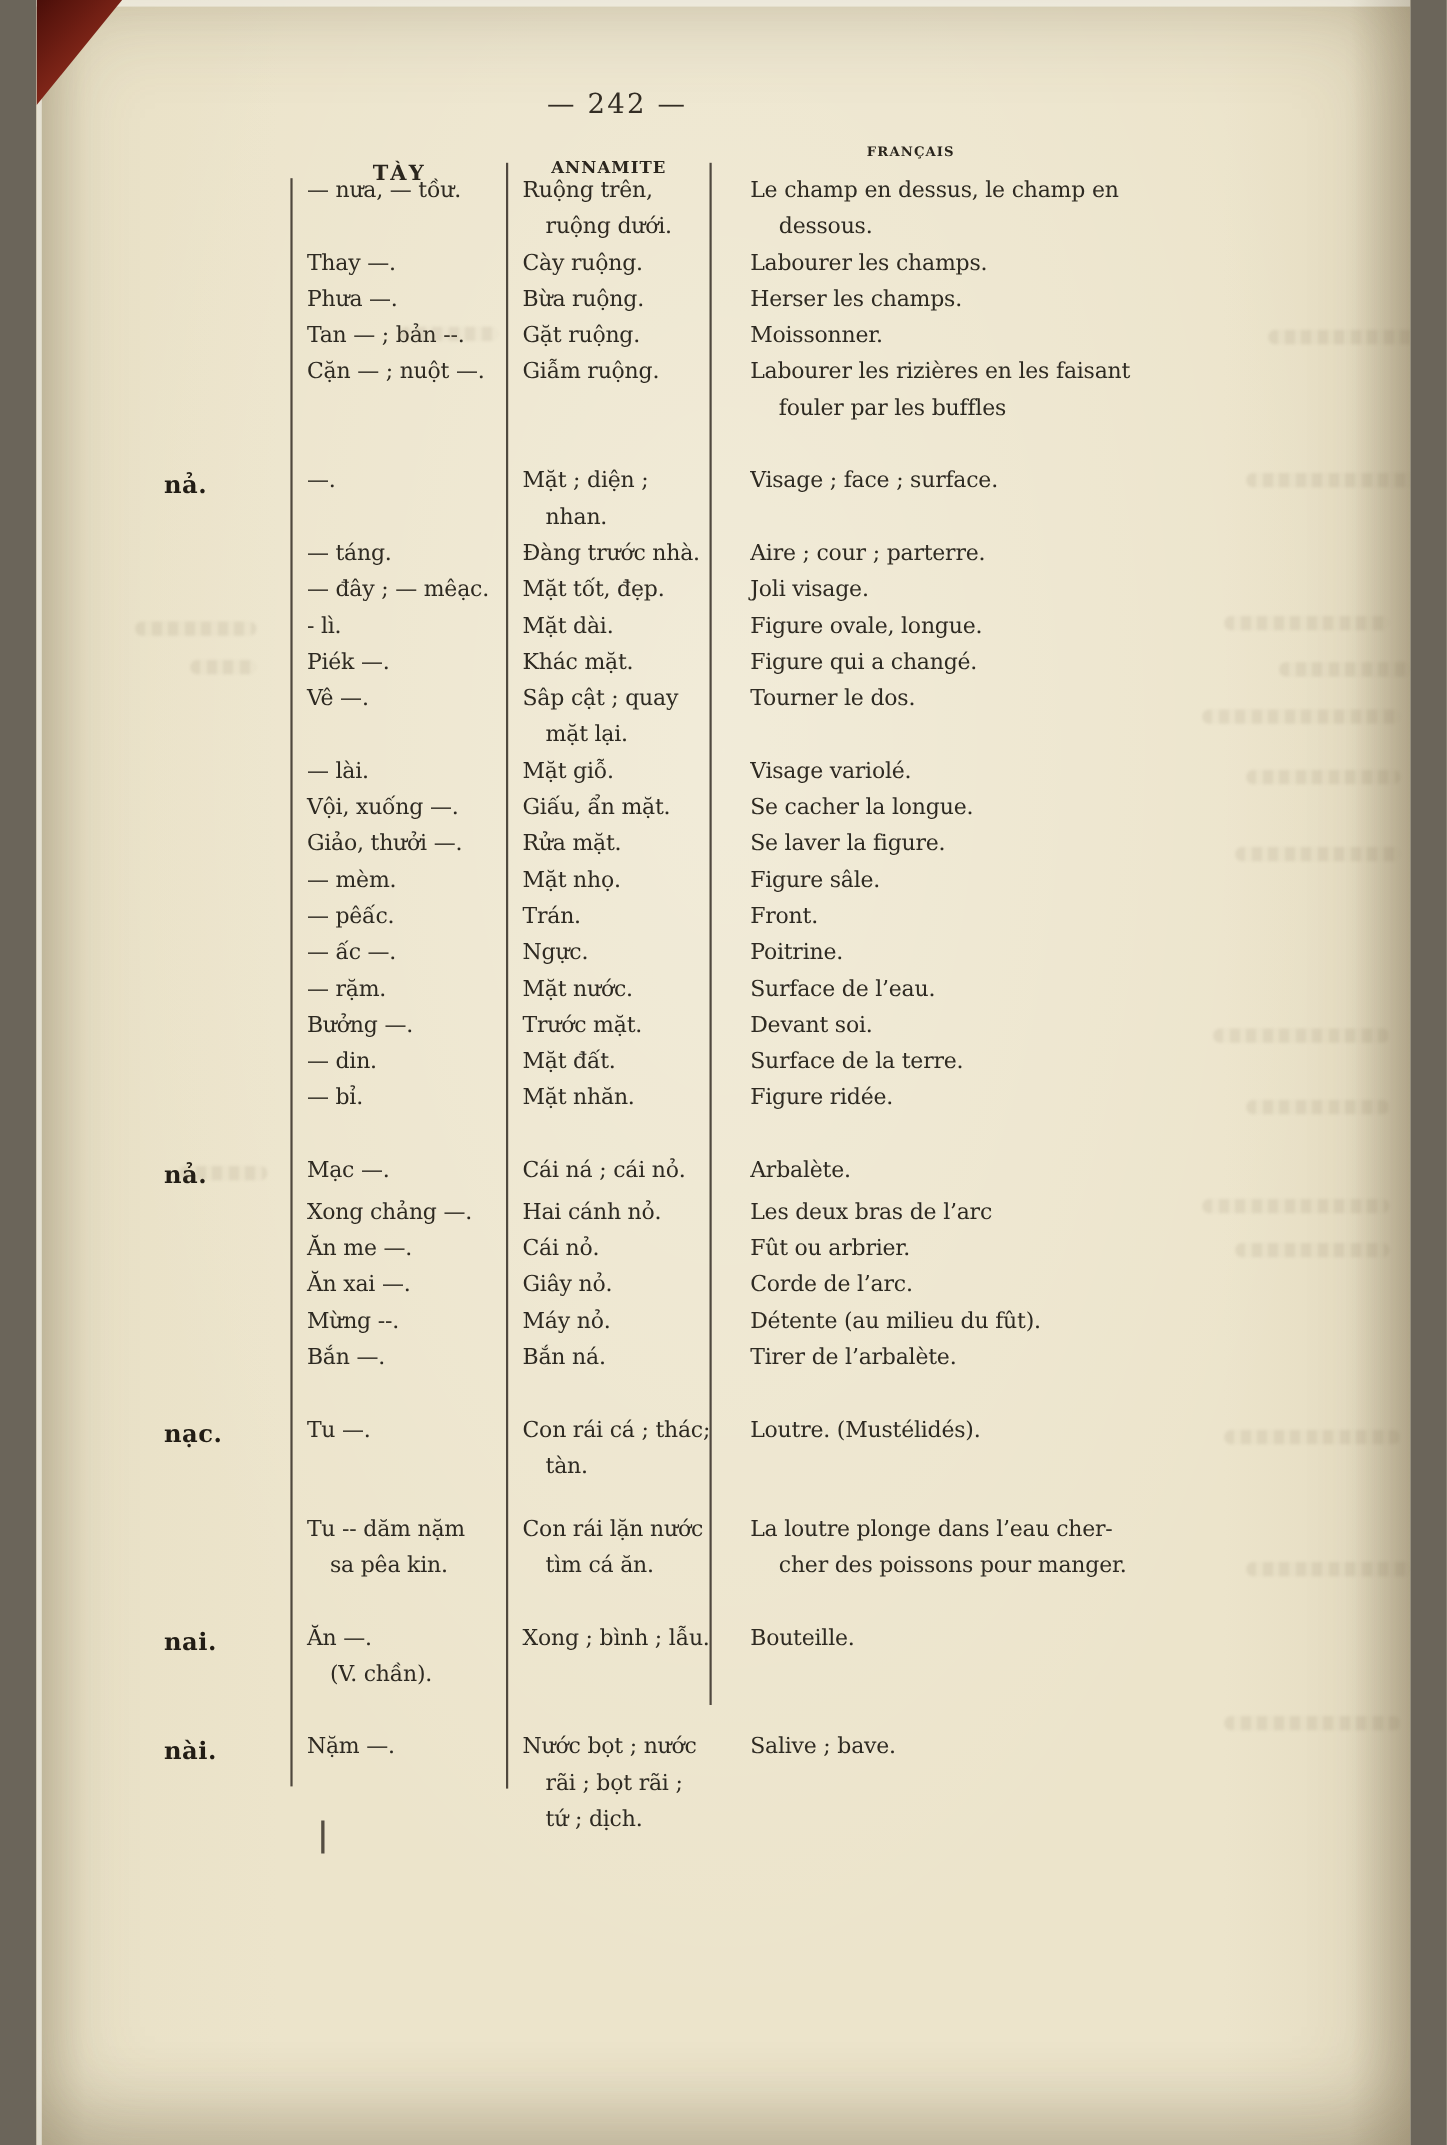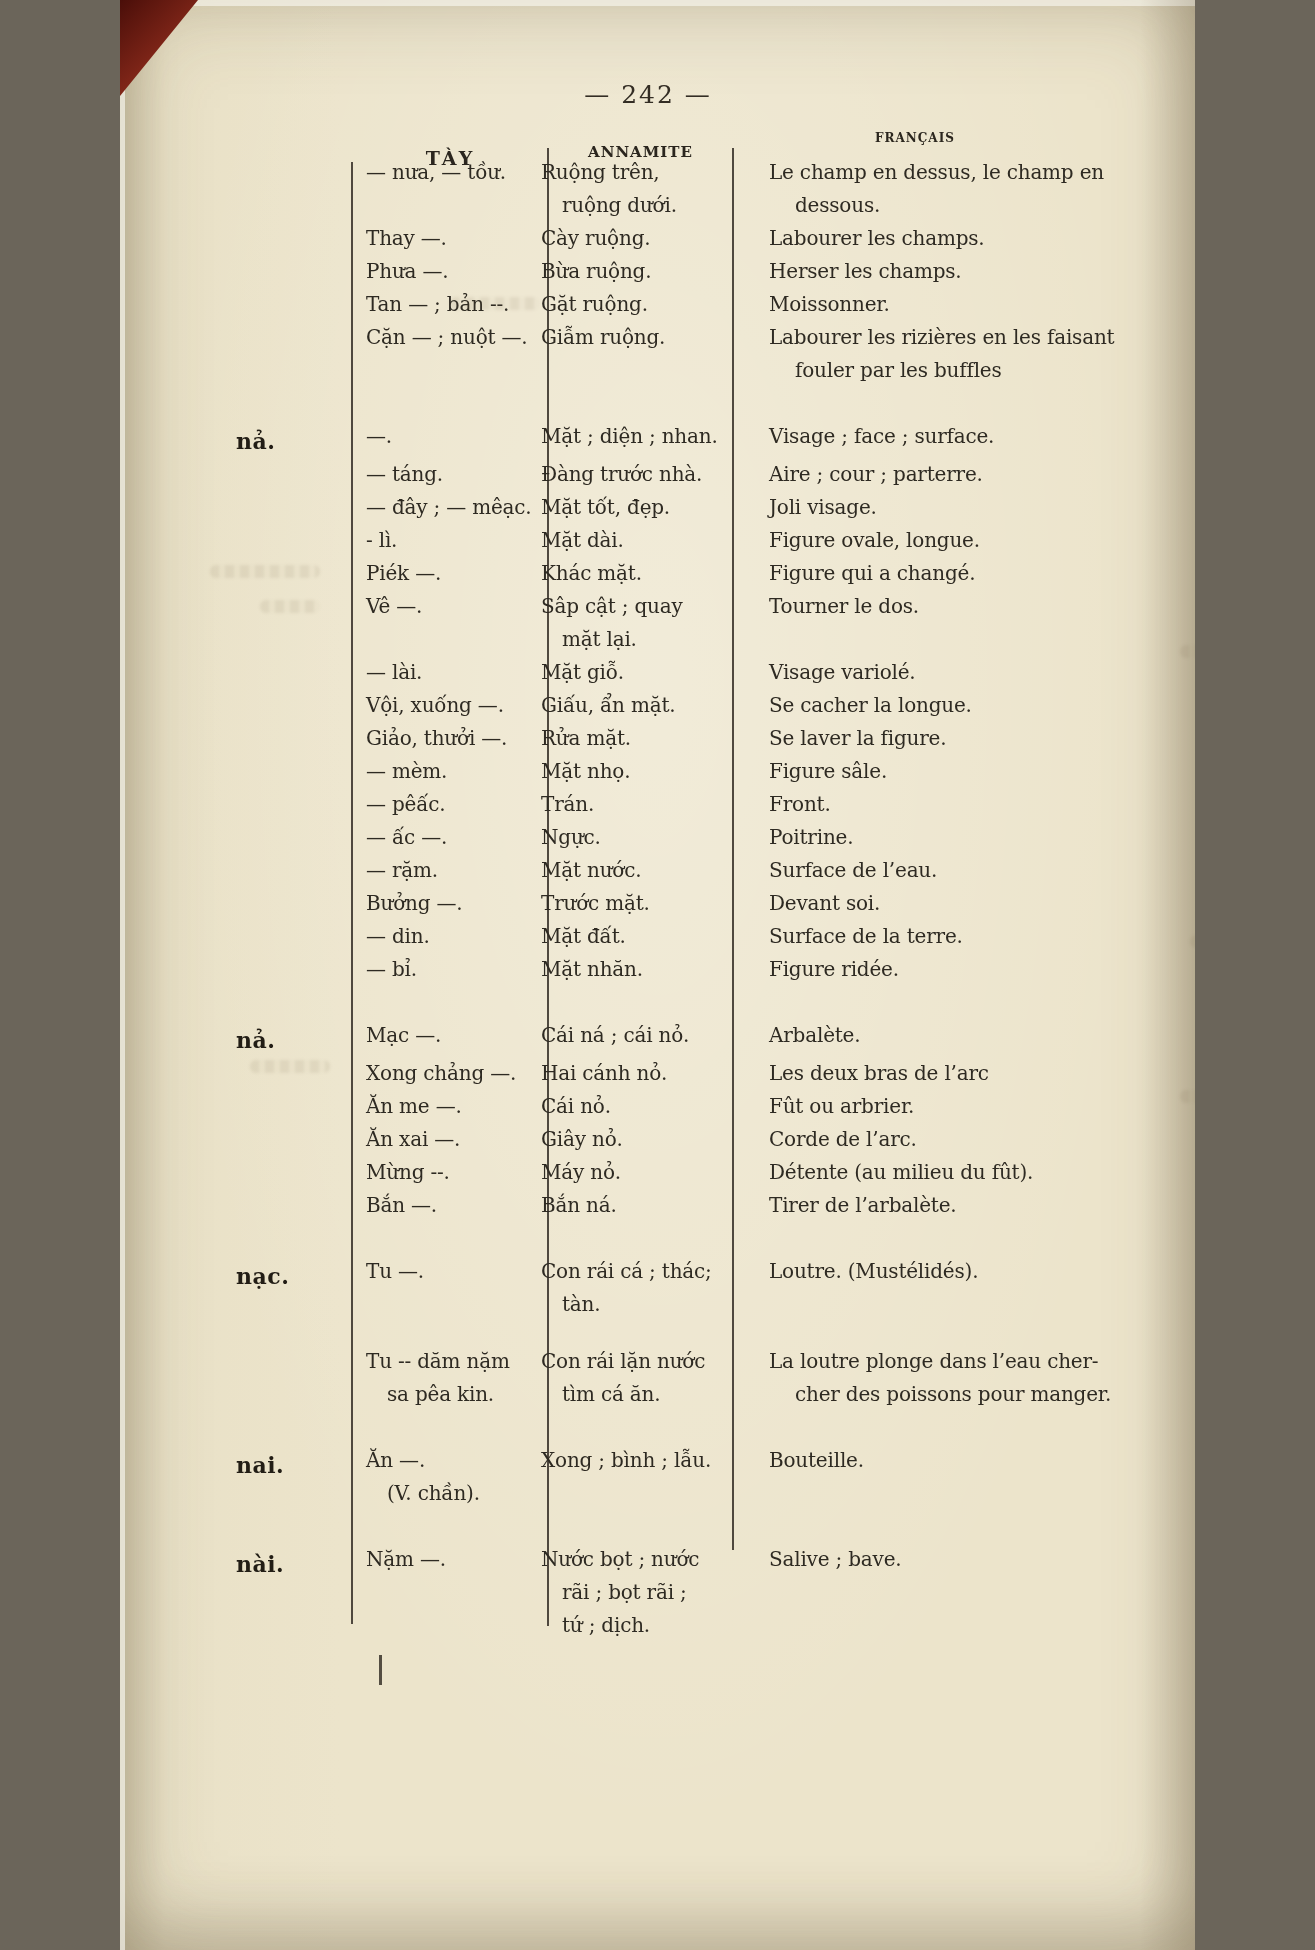--- a/index.html
+++ b/index.html
@@ -1,18 +1,18 @@
 <!DOCTYPE html>
 <html><head>
 <meta charset="utf-8">
 <style>
   html,body { margin:0; padding:0; background:#6b655a; }
   .page {
     position: relative;
-    width: 1075px;
+    width: 1249px;
     height: 1950px;
     margin: 0 auto;
     overflow: hidden;
     font-family: "DejaVu Serif", serif;
     color: #2e2a22;
     background:
       radial-gradient(ellipse at 50% 35%, rgba(255,255,252,0.28), rgba(0,0,0,0) 65%),
       linear-gradient(90deg, #d9d0b4 0px, #e9e1c7 45px, #ece4cb 220px, #ece4cb 1080px, #e3dabf 1250px, #d3c9ab 1315px),
       #e9e1c7;
     box-shadow: inset 0 0 90px rgba(97,82,52,0.30), inset 0 -30px 60px rgba(90,74,45,0.18);
@@ -50,21 +50,21 @@
   .group { margin-top:33px; }
   .group:first-child { margin-top:0; }
   #groups > .group:nth-child(4) .row:nth-child(2) { margin-top:24px; }
   .row { display:flex; align-items:flex-start; }
   .hw {
     width:133px; box-sizing:border-box; padding-left:16px; padding-top:5px;
     font-weight:bold; font-size:22px; letter-spacing:.5px; color:#221d15;
   }
   .c-tay { width:195px; box-sizing:border-box; padding-left:34px; text-indent:-21px;
     white-space:pre-line; }
-  .c-ann { width:185px; box-sizing:border-box; padding-left:14px; text-indent:-21px;
+  .c-ann { width:185px; box-sizing:border-box; padding-left:35px; text-indent:-21px;
     white-space:pre-line; }
   .c-fr  { flex:1; box-sizing:border-box; padding-left:23px; text-indent:-26px;
     white-space:pre-line;margin-left:39px; }
 
   .ghost {
     position:absolute; height:13px; opacity:.5; filter:blur(1.6px); border-radius:6px;
     background: repeating-linear-gradient(90deg, rgba(116,100,72,.22) 0 9px, rgba(116,100,72,.05) 9px 15px);
   }
 </style>
 </head>

